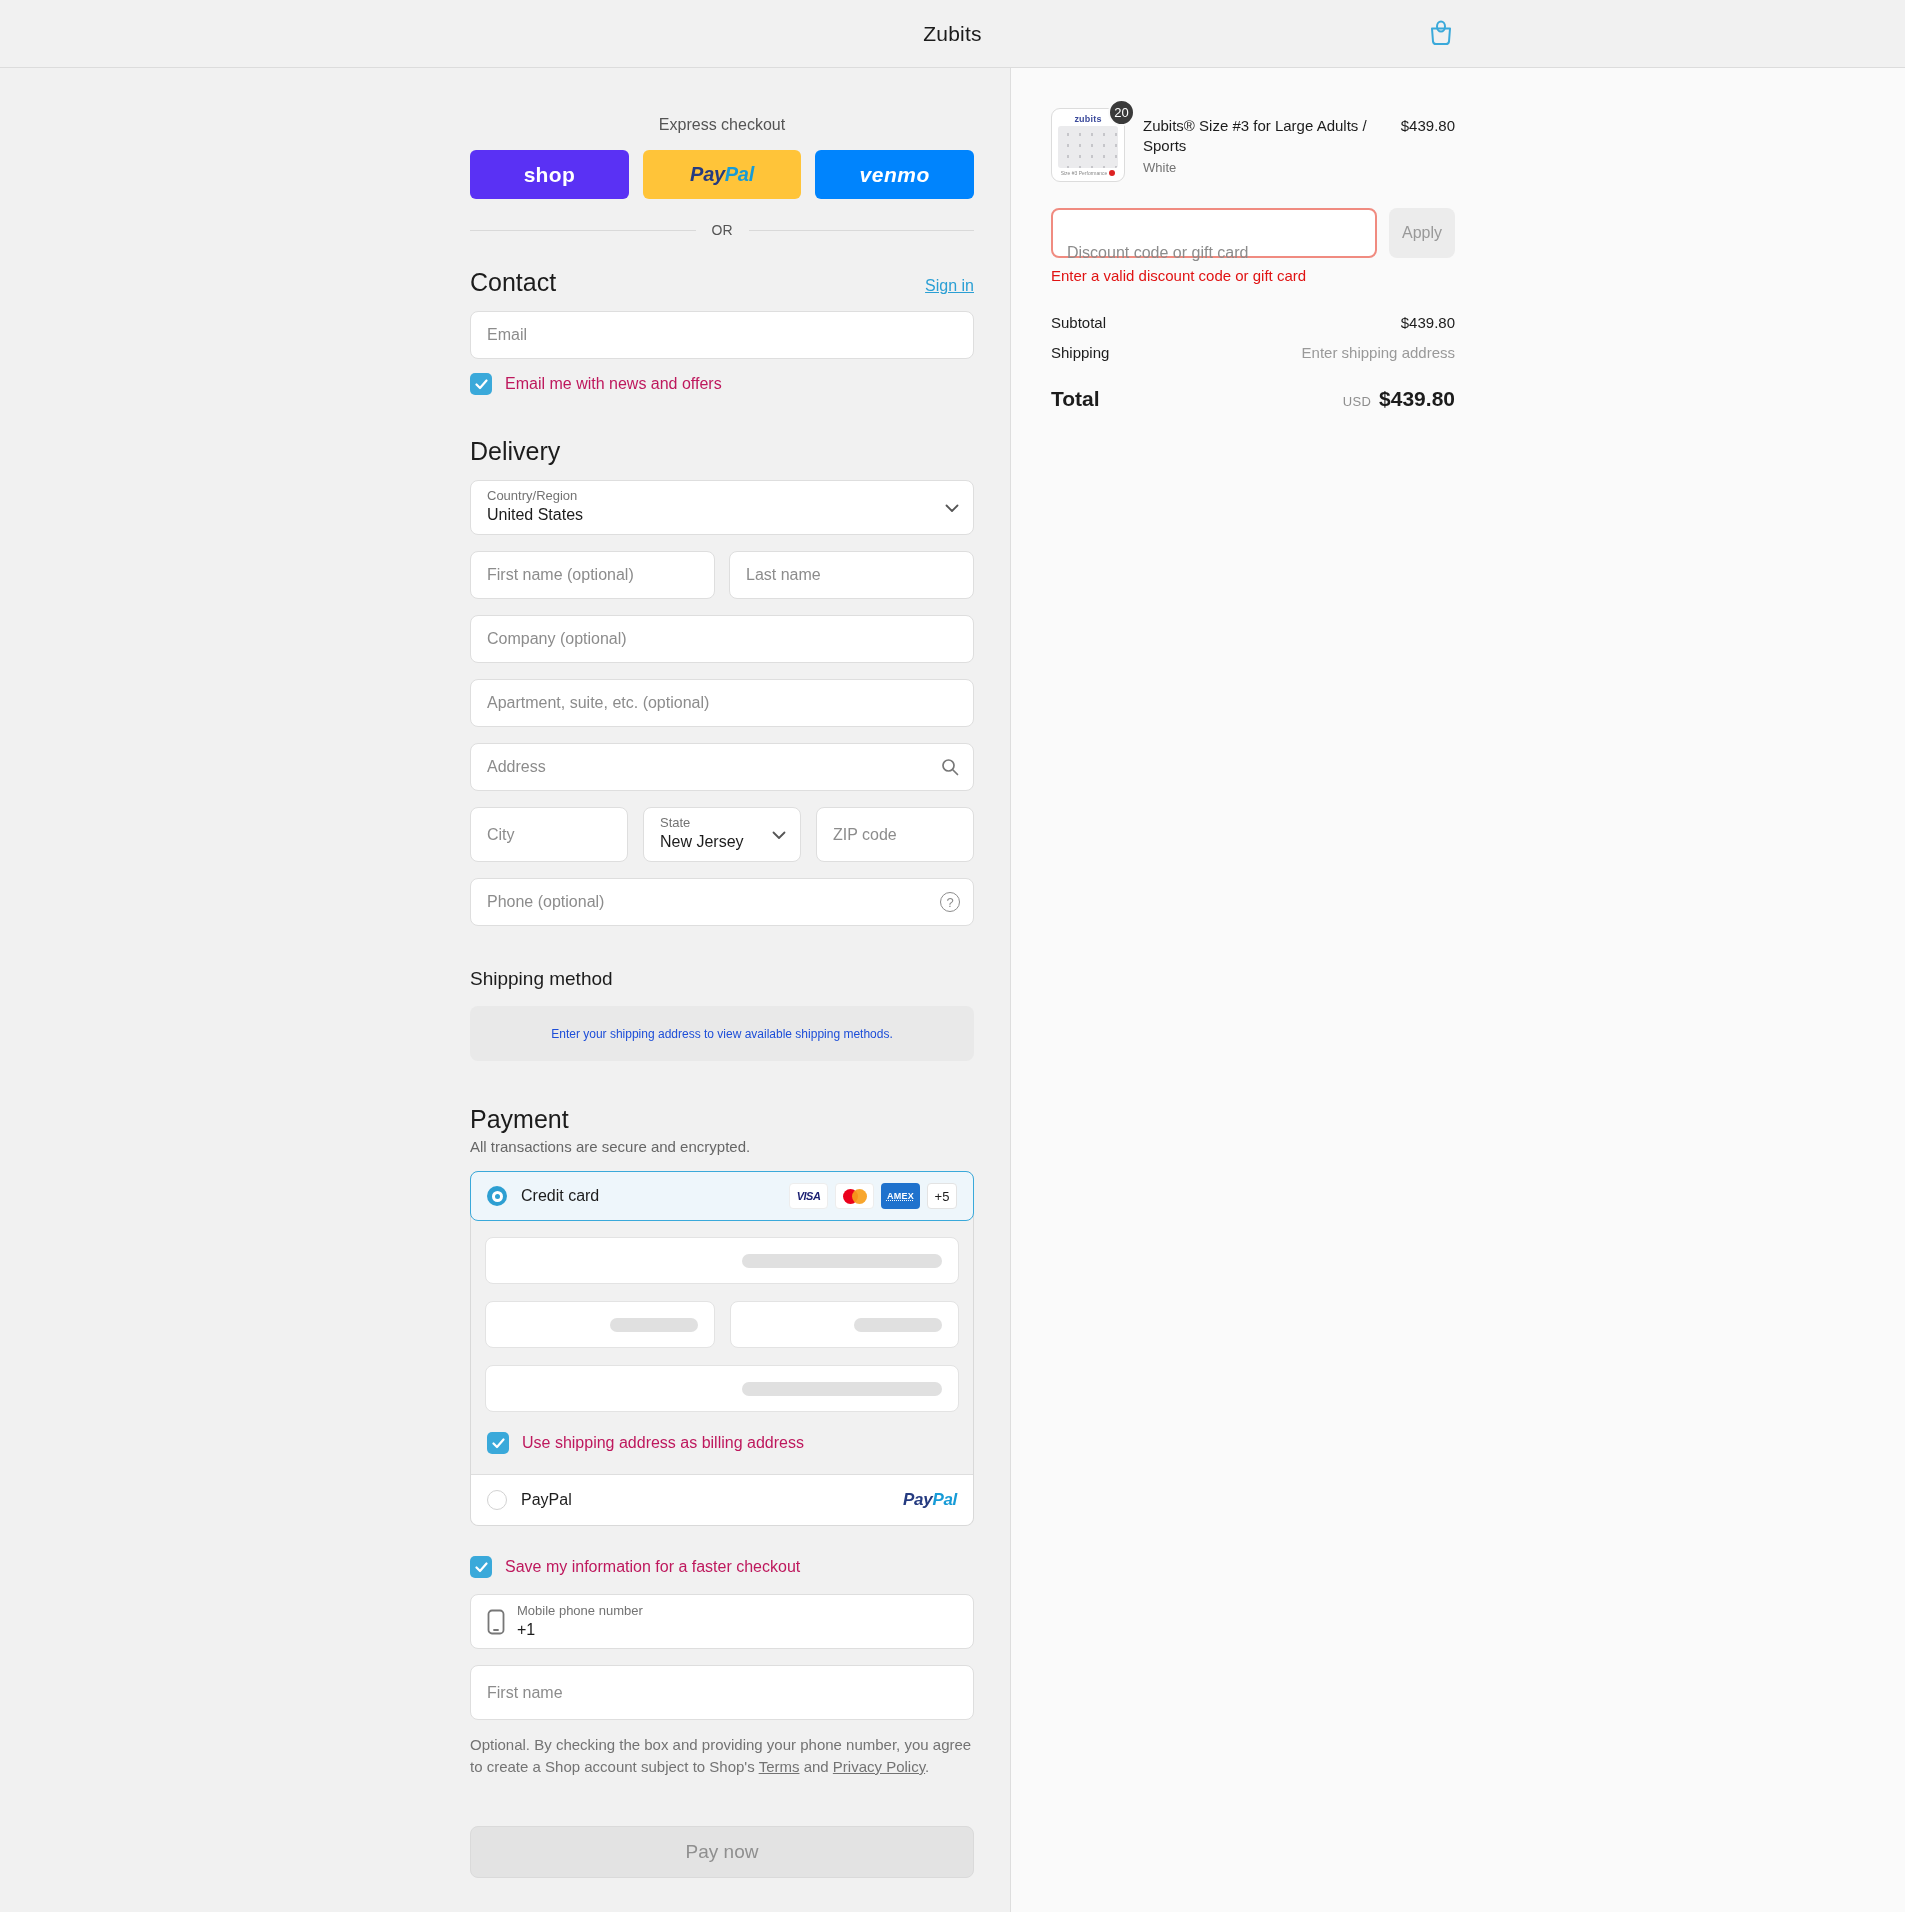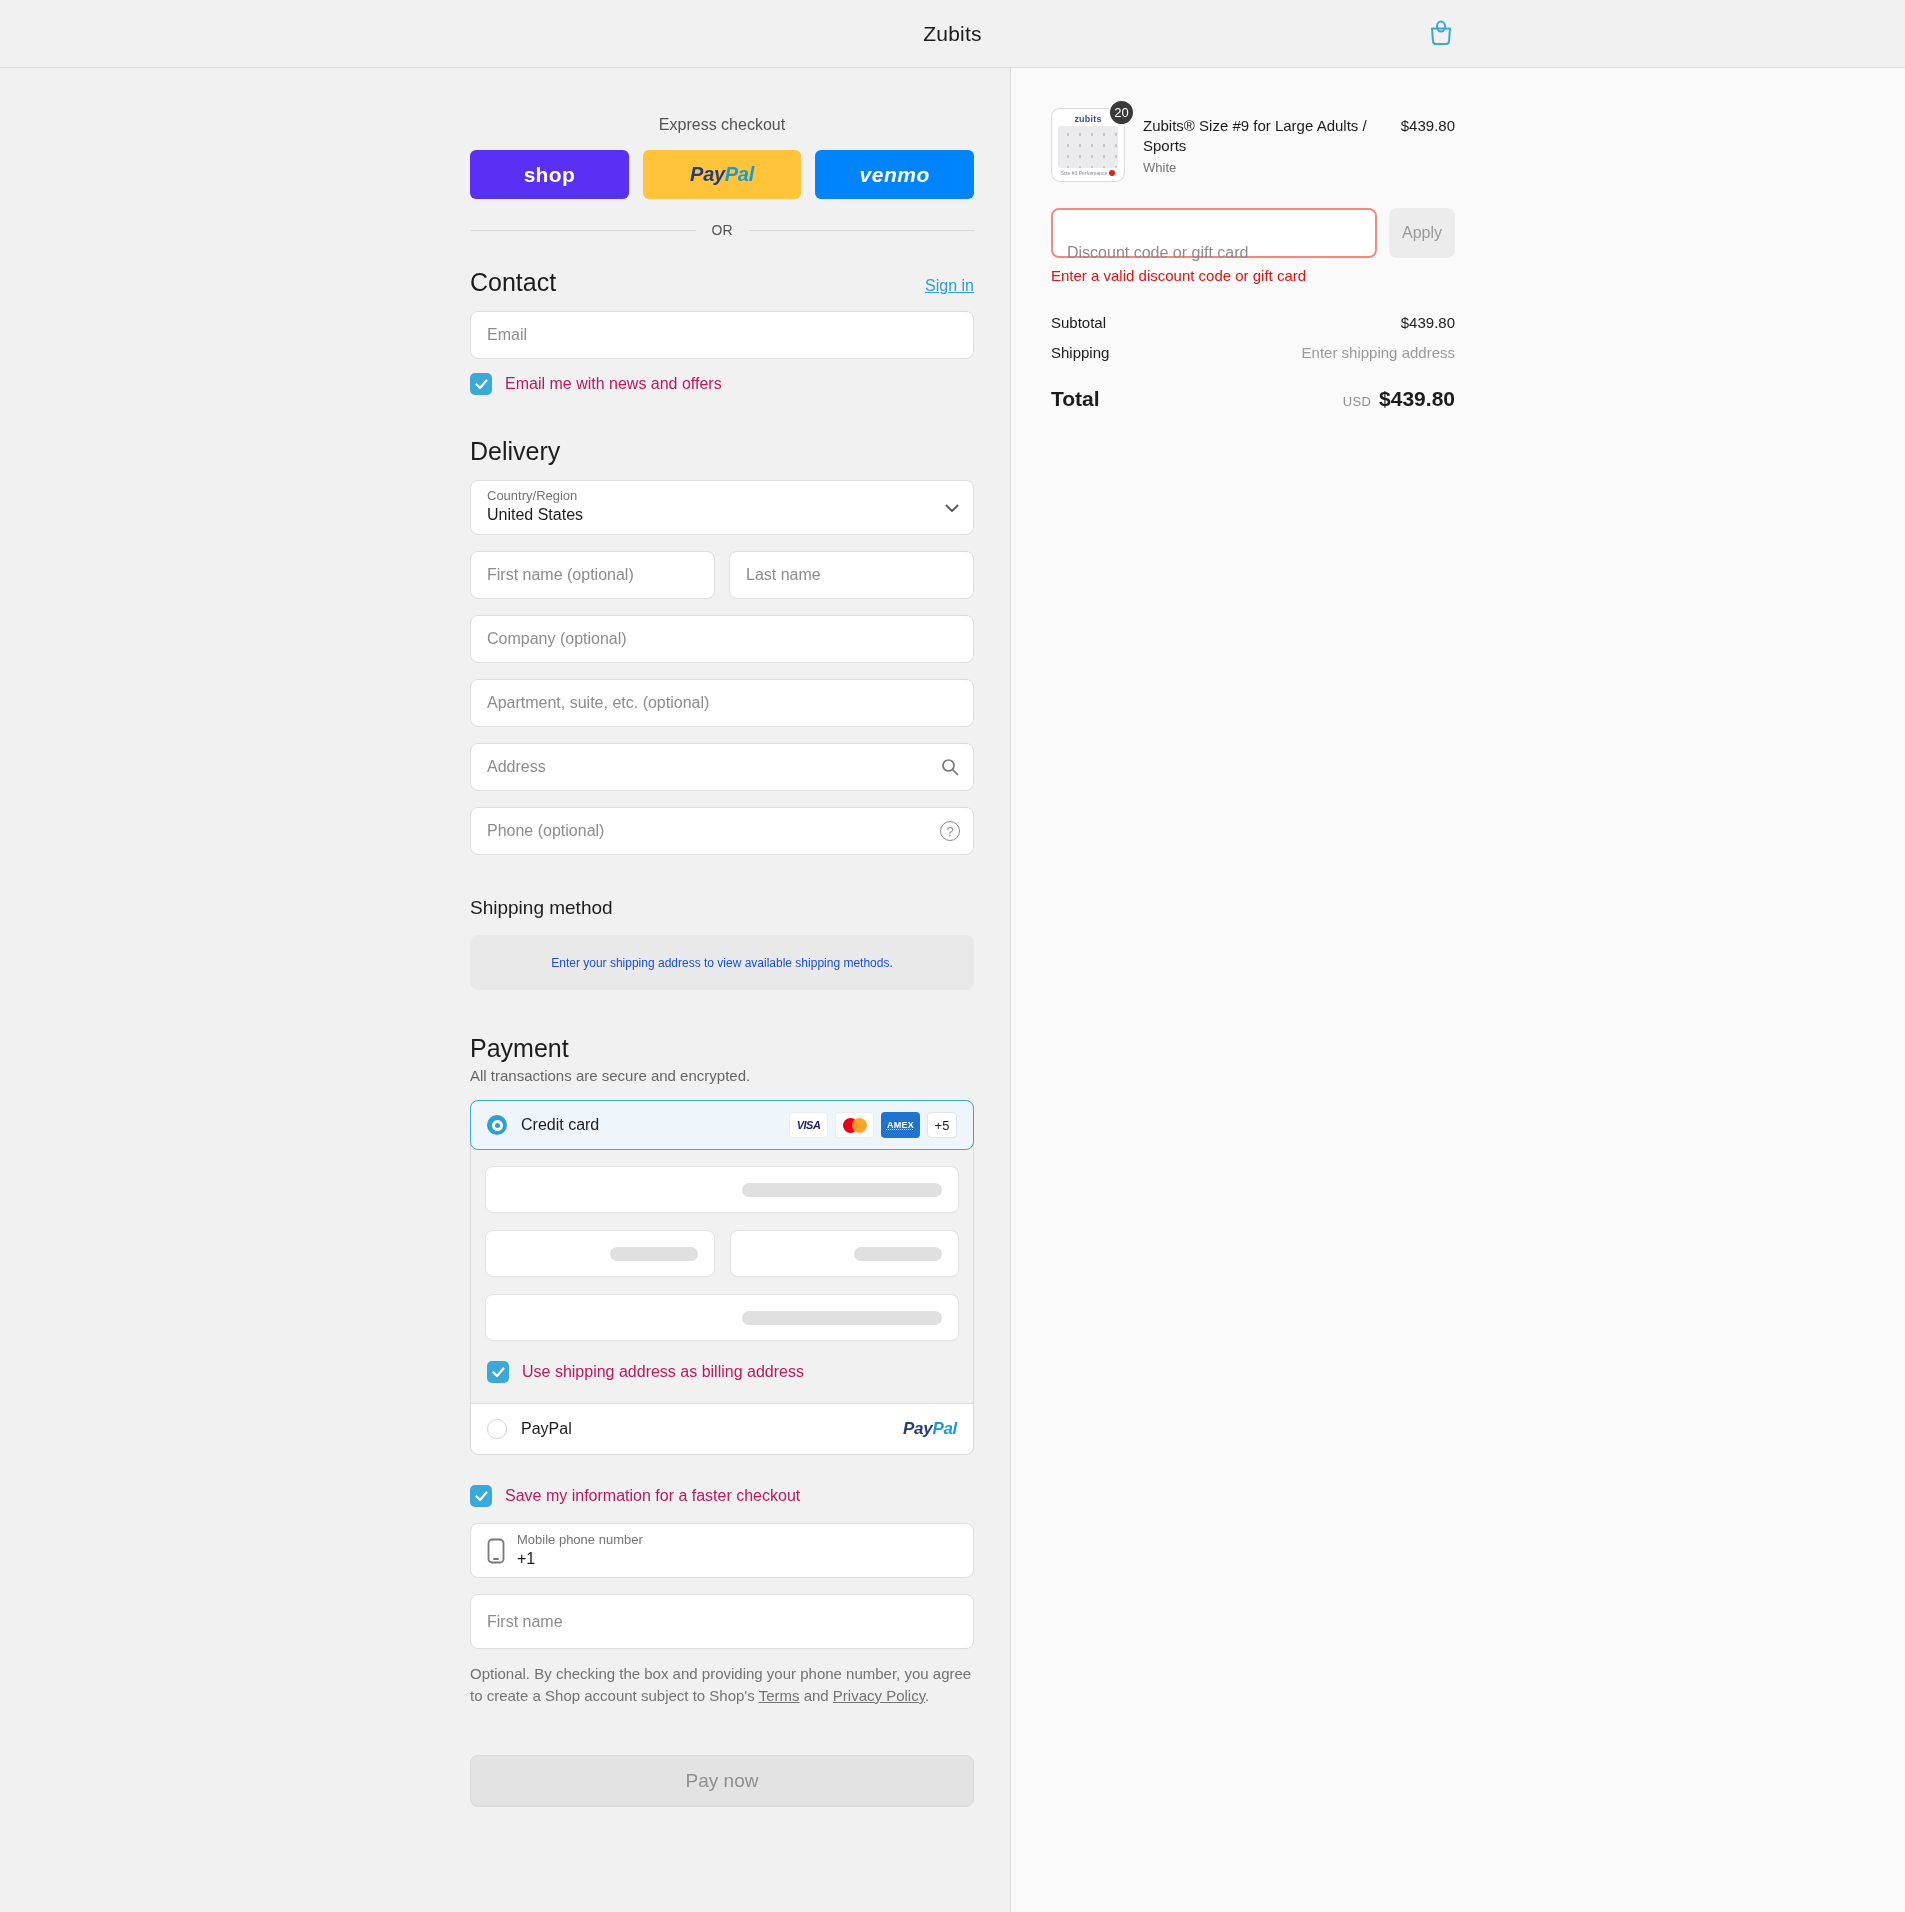--- a/index.html
+++ b/index.html
@@ -240,20 +240,37 @@
       </div>
       <div class="field mt16">
         <input type="text" placeholder="Address" style="">
         <span class="trail-icon">
           <svg width="20" height="20" viewBox="0 0 20 20">
               <circle cx="8.5" cy="8.5" r="5.5" fill="none" stroke="#777" stroke-width="1.7"></circle>
               <line x1="13" y1="13" x2="17.5" y2="17.5" stroke="#777" stroke-width="1.7" stroke-linecap="round"></line>
             </svg>
         </span>
       </div>
+      <div class="row3">
+        <div class="field" style="height:55px;">
+          <input type="text" placeholder="City" style="">
+        </div>
+        <div class="field labeled">
+          <div class="float-label">State</div>
+          <div class="field-value">New Jersey</div>
+          <span class="chev">
+            <svg width="14" height="9" viewBox="0 0 14 9">
+                <polyline points="1.5,1.5 7,7 12.5,1.5" fill="none" stroke="#555" stroke-width="1.8" stroke-linecap="round" stroke-linejoin="round"></polyline>
+              </svg>
+          </span>
+        </div>
+        <div class="field" style="height:55px;">
+          <input type="text" placeholder="ZIP code" style="">
+        </div>
+      </div>
       <div class="field mt16">
         <input type="text" placeholder="Phone (optional)" style="">
         <span class="trail-icon">
           <span class="help-circle">?</span>
         </span>
       </div>
 
       
       <div class="ship-head">Shipping method</div>
       <div class="ship-box">Enter your shipping address to view available shipping methods.</div>
@@ -356,21 +373,21 @@
             <div class="thumb-body"></div>
             <div class="thumb-caption">
               <span>Size #3 Performance</span>
               <span class="reddot"></span>
             </div>
           </div>
           <div class="qty-badge">20</div>
         </div>
         <div class="prod-info">
           <div class="prod-texts">
-            <div class="prod-title">Zubits® Size #9 for Large Adults / Sports</div>
+            <div class="prod-title">Zubits® Size #3 for Large Adults / Sports</div>
             <div class="prod-variant">White</div>
           </div>
           <div class="prod-price">$439.80</div>
         </div>
       </div>
 
       <div class="discount-row">
         <div class="discount-field">
           <input type="text" placeholder="Discount code or gift card" style="">
         </div>

